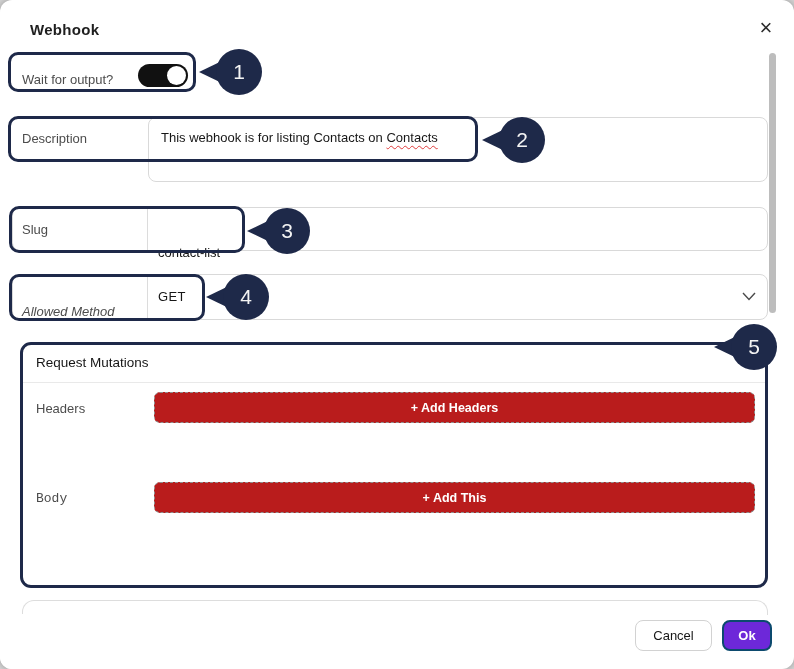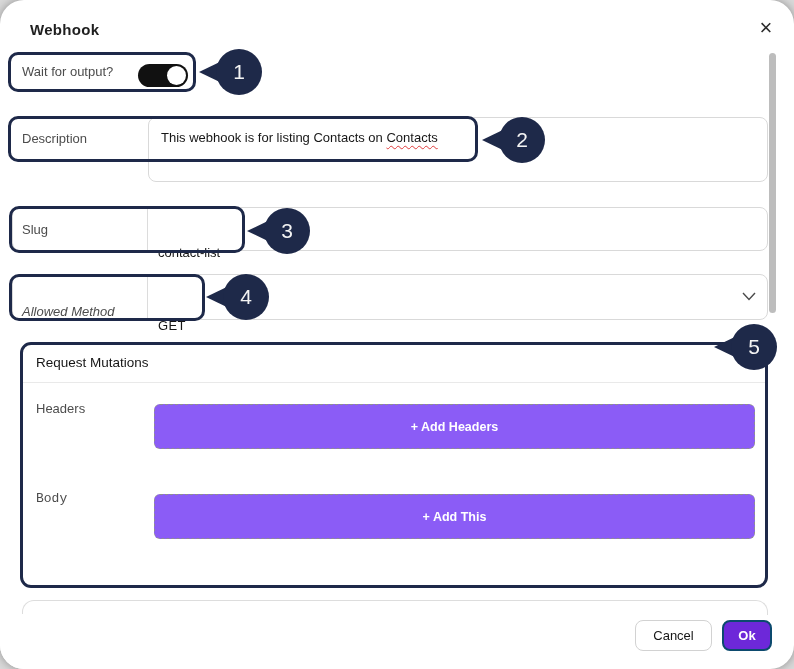--- a/index.html
+++ b/index.html
@@ -6,21 +6,21 @@
   html, body { width: 794px; height: 669px; }
   body {
     font-family: "Liberation Sans", sans-serif;
     background: #d9d9d9;
     overflow: hidden;
   }
   .modal {
     position: relative;
     width: 794px; height: 669px;
     background: #ffffff;
-    border-radius: 24px;
+    border-radius: 12px;
     box-shadow: 0 0 10px rgba(0,0,0,.35);
     overflow: hidden;
   }
   .abs { position: absolute; }
 
   
   .dialog-title {
     left: 30px; top: 21px;
     font-size: 15px; font-weight: 700; color: #1f1f1f;
     letter-spacing: .3px;
@@ -64,21 +64,21 @@
   #callout3 { left: 247px; top: 208px; }
   #callout4 { left: 206px; top: 274px; }
   #callout5 { left: 714px; top: 324px; }
 
   
   .field-label { font-size: 13px; color: #4c4c4c; white-space: nowrap; }
   .field-value { font-size: 13px; color: #161616; white-space: nowrap; }
 
   .toggle-row-inner {
     left: 22px; top: 64px; width: 166px;
-    display: flex; align-items: flex-start; justify-content: space-between;
+    display: flex; align-items: flex-end; justify-content: space-between;
   }
   .toggle {
     width: 50px; height: 23px; border-radius: 12px;
     background: #111111; position: relative; cursor: pointer;
   }
   .toggle .knob {
     position: absolute; right: 2px; top: 2px;
     width: 19px; height: 19px; border-radius: 50%; background: #ffffff;
   }
 
@@ -96,36 +96,36 @@
 
   .row-box {
     border: 1px solid #d9d9d9; border-radius: 8px; background: #fff;
   }
   #slug-box  { left: 12px; top: 207px; width: 756px; height: 44px; }
   #method-box{ left: 12px; top: 274px; width: 756px; height: 46px; cursor: pointer; }
   .v-divider { position: absolute; top: 0; bottom: 0; left: 134px; width: 1px; background: #dcdcdc; }
   .slug-label   { left: 22px; top: 222px; }
   .slug-value   { left: 158px; top: 221px; margin-top: 24px; }
   .method-label { left: 22px; top: 304px; font-style: italic; }
-  .method-value { left: 158px; top: 289px; letter-spacing: .3px; margin-top: 29px; }
+  .method-value { left: 158px; top: 289px; letter-spacing: .3px; }
   .chevron { left: 742px; top: 292px; }
 
   
   .rm-title { left: 36px; top: 355px; font-size: 13.5px; color: #161616; }
   .rm-sep { left: 23px; top: 382px; width: 742px; height: 1px; background: #e9e9e9; }
   .rm-headers-label { left: 36px; top: 401px; }
   .rm-body-label    { left: 36px; top: 491px; font-family: Liberation Mono, monospace; }
   .add-btn {
     position: absolute;
-    left: 154px; width: 601px; height: 45px;
-    background: #8b5cf6; color: #ffffff;
+    left: 154px; width: 601px; height: 31px;
+    background: #b91c1c; color: #ffffff;
     border: 1px dashed #8f8f8f; border-radius: 6px;
     font-size: 12.5px; font-weight: 700;
     display: flex; align-items: center; justify-content: center;
-    cursor: pointer; font-family: "Liberation Sans", sans-serif; margin-top: 12px;
+    cursor: pointer; font-family: "Liberation Sans", sans-serif;
   }
   #add-headers-btn { top: 392px; }
   #add-body-btn    { top: 482px; }
 
   
   .next-section {
     left: 22px; top: 600px; width: 746px; height: 15px;
     border: 1px solid #dddddd; border-bottom: none;
     border-radius: 12px 12px 0 0; background: #fff;
   }

